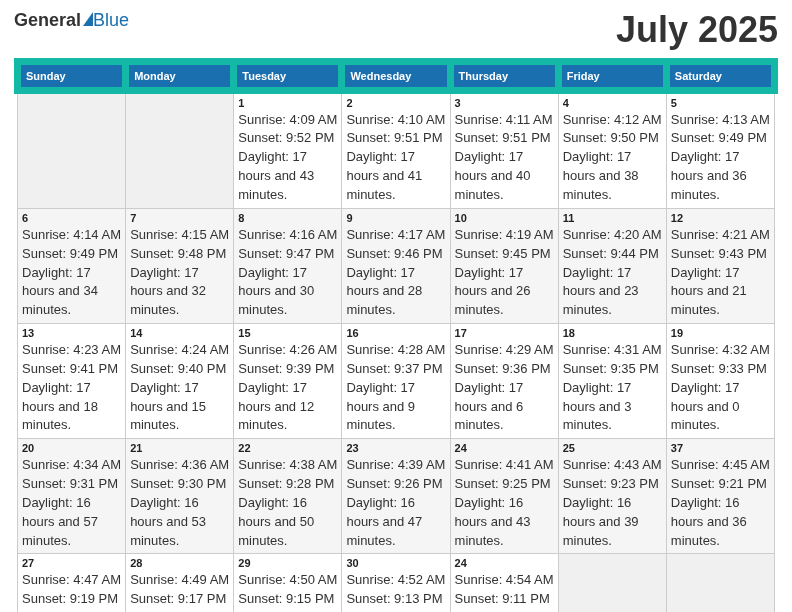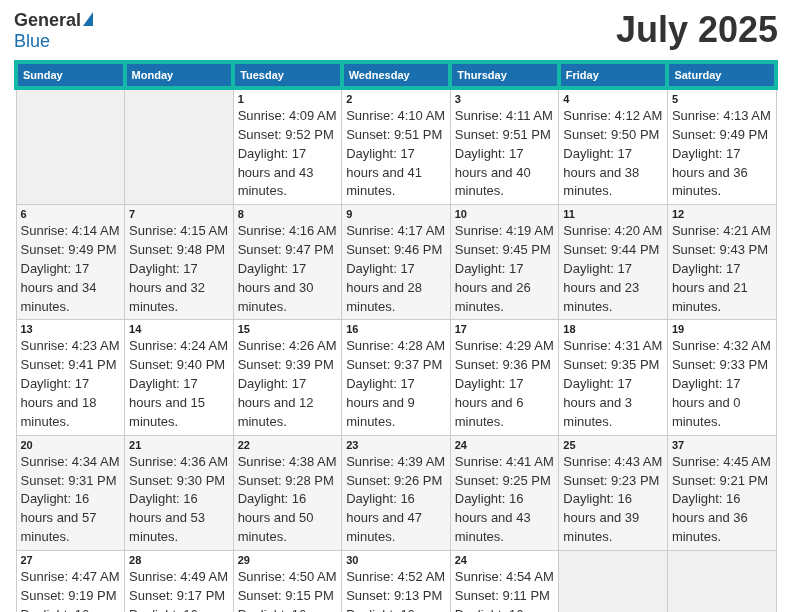--- a/index.html
+++ b/index.html
@@ -17,21 +17,21 @@
       position: relative;
     }
     .header {
       display: flex;
       justify-content: space-between;
       align-items: flex-start;
       margin-bottom: 8px;
     }
     .logo {
       display: flex;
-      flex-direction: column;
+      flex-direction: row;
       align-items: flex-start;
     }
     .logo-text {
       display: flex;
       align-items: center;
     }
     .logo-general {
       font-size: 18px;
       font-weight: bold;
       color: #333;
@@ -68,21 +68,21 @@
       border-collapse: collapse;
       font-size: 9.5px;
     }
     .calendar th {
       background-color: #1a6faf;
       color: white;
       text-align: left;
       padding: 5px 5px;
       font-size: 11px;
       font-weight: bold;
-      border: 4px solid #14b8a6;
+      border: 7px solid #14b8a6;
     }
     .calendar td {
       border: 1px solid #ccc;
       vertical-align: top;
       padding: 3px 4px;
       width: 108px;
       height: 82px;
     }
     .calendar td.empty {
       background: #f9f9f9;

